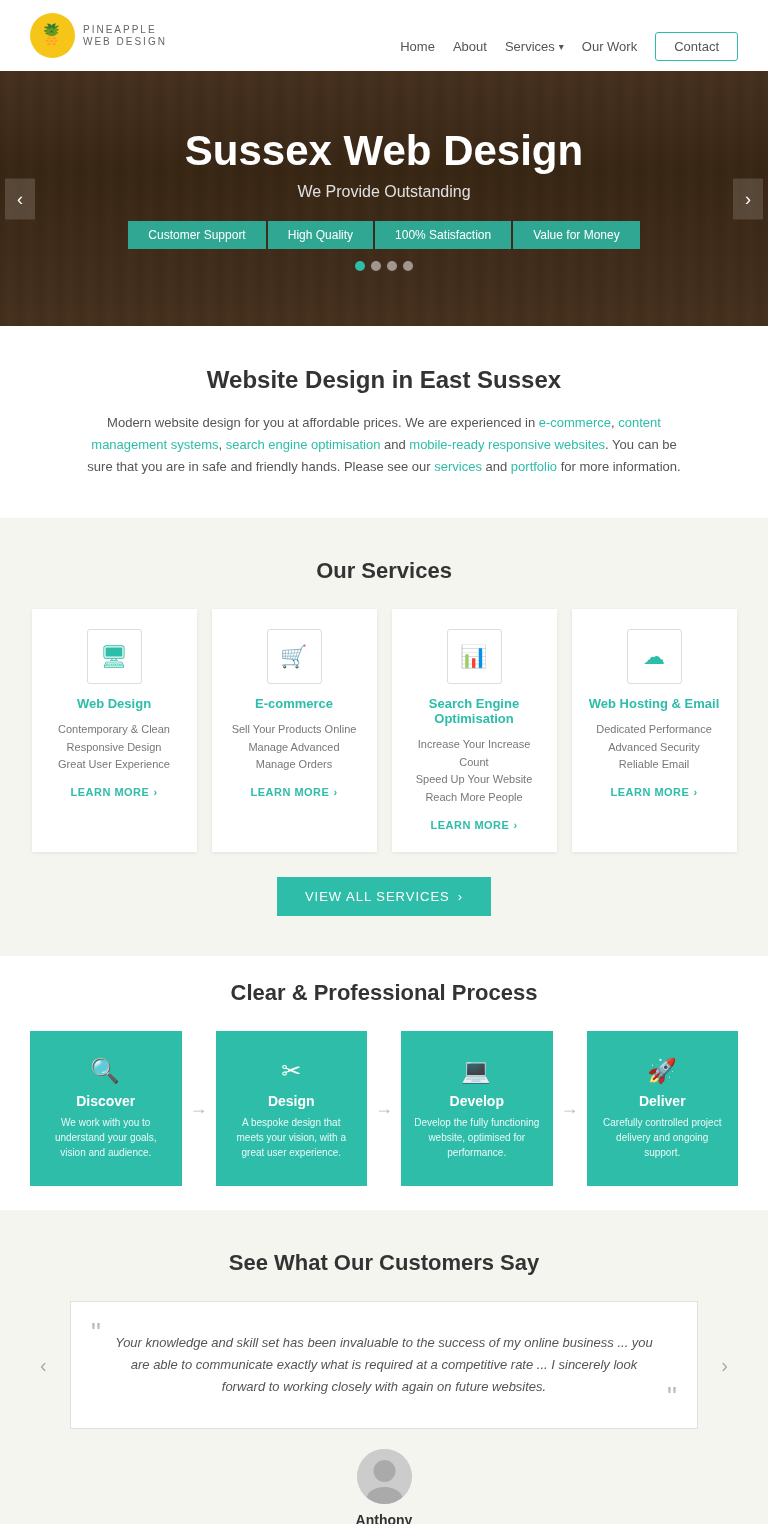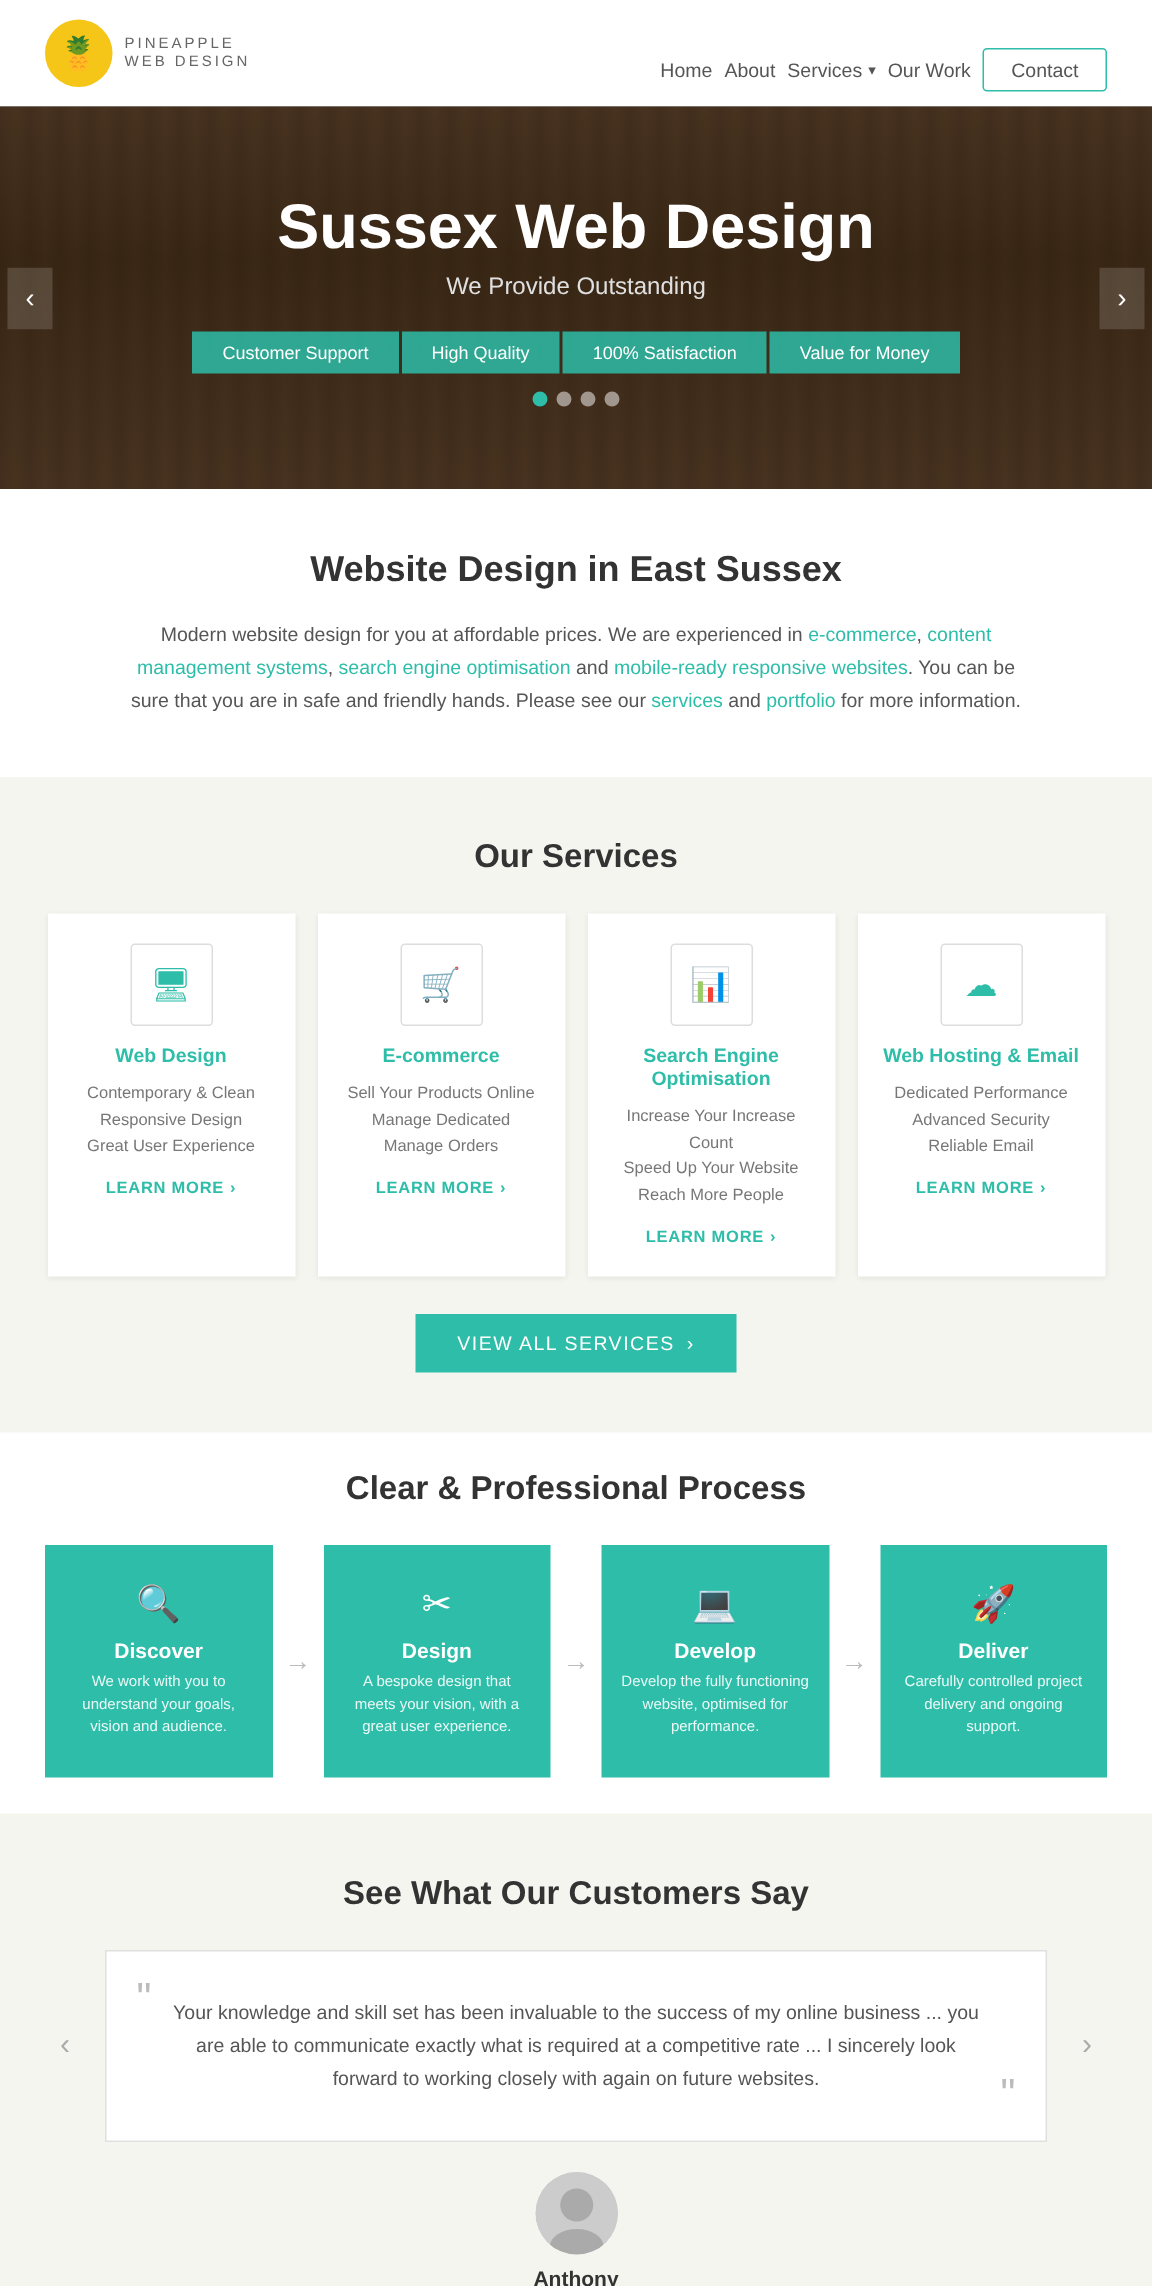--- a/index.html
+++ b/index.html
@@ -4,21 +4,21 @@
   <style>
     * { margin: 0; padding: 0; box-sizing: border-box; }
     body { font-family: Arial, sans-serif; font-size: 14px; color: #333; width: 768px; }
 
     
     nav { display: flex; align-items: center; justify-content: space-between; padding: 10px 30px; background: #fff; box-shadow: 0 1px 3px rgba(0,0,0,0.1); }
     .logo { display: flex; align-items: center; gap: 8px; }
     .logo-icon { width: 45px; height: 45px; background: #f5c518; border-radius: 50%; display: flex; align-items: center; justify-content: center; font-size: 22px; }
     .logo-text { font-size: 13px; font-weight: bold; color: #444; line-height: 1.2; text-transform: uppercase; }
     .logo-text span { display: block; font-size: 10px; font-weight: normal; color: #666; letter-spacing: 2px; }
-    .nav-links { display: flex; align-items: center; gap: 8px; margin-top: 22px; }
+    .nav-links { display: flex; align-items: center; gap: 18px; margin-top: 22px; }
     .nav-links a { text-decoration: none; color: #555; font-size: 13px; }
     .nav-contact-btn { border: 1.5px solid #2dbda8; color: #2dbda8; padding: 6px 18px; border-radius: 3px; font-size: 13px; text-decoration: none; }
     .services-dropdown { position: relative; display: inline-flex; align-items: center; gap: 4px; }
     .dropdown-arrow { font-size: 10px; color: #555; }
 
     
     .hero { position: relative; background: #2a2a2a; min-height: 255px; overflow: hidden; display: flex; flex-direction: column; align-items: center; justify-content: center; }
     .hero-bg { position: absolute; top: 0; left: 0; right: 0; bottom: 0; background: linear-gradient(rgba(0,0,0,0.45), rgba(0,0,0,0.45)); }
     .hero-content { position: relative; z-index: 2; text-align: center; padding: 20px; }
     .hero-title { font-size: 42px; font-weight: bold; color: #fff; margin-bottom: 8px; }
@@ -58,21 +58,21 @@
     .process-step h3 { font-size: 14px; font-weight: bold; margin-bottom: 6px; }
     .process-step p { font-size: 10px; line-height: 1.5; opacity: 0.9; }
     .process-arrow { color: #bbb; font-size: 18px; padding: 0 8px; }
 
     
     .testimonials-section { padding: 40px 30px; background: #f5f5f0; text-align: center; }
     .testimonials-section h2 { font-size: 22px; font-weight: bold; color: #333; margin-bottom: 25px; }
     .testimonial-box { background: #fff; border: 1px solid #e0e0e0; padding: 30px 40px; position: relative; margin: 0 40px; }
     .quote-open { position: absolute; top: 15px; left: 20px; font-size: 28px; color: #bbb; }
     .quote-close { position: absolute; bottom: 15px; right: 20px; font-size: 28px; color: #bbb; }
-    .testimonial-text { font-size: 13px; color: #555; line-height: 1.7; }
+    .testimonial-text { font-size: 13px; font-style: italic; color: #555; line-height: 1.7; }
     .testimonial-nav-btn { position: absolute; top: 50%; transform: translateY(-50%); background: transparent; border: none; font-size: 20px; color: #aaa; cursor: pointer; }
     .testimonial-nav-btn.left { left: 10px; }
     .testimonial-nav-btn.right { right: 10px; }
     .testimonial-author { display: flex; flex-direction: column; align-items: center; margin-top: 20px; }
     .author-avatar { width: 55px; height: 55px; border-radius: 50%; background: #ccc; display: flex; align-items: center; justify-content: center; font-size: 28px; color: #888; margin-bottom: 8px; overflow: hidden; }
     .author-name { font-weight: bold; font-size: 14px; color: #333; }
 
     
     .hero-wood { position: absolute; top:0; left:0; right:0; bottom:0; background: 
       repeating-linear-gradient(
@@ -151,21 +151,21 @@
       </p>
       <a href="#" class="learn-more">
         <span>LEARN MORE</span> ›
       </a>
     </div>
     <div class="service-card">
       <div class="service-icon">🛒</div>
       <h3>E-commerce</h3>
       <p>
         <span>Sell Your Products Online</span><br>
-        <span>Manage Dedicated</span><br>
+        <span>Manage Advanced</span><br>
         <span>Manage Orders</span>
       </p>
       <a href="#" class="learn-more">
         <span>LEARN MORE</span> ›
       </a>
     </div>
     <div class="service-card">
       <div class="service-icon">📊</div>
       <h3>Search Engine Optimisation</h3>
       <p>

